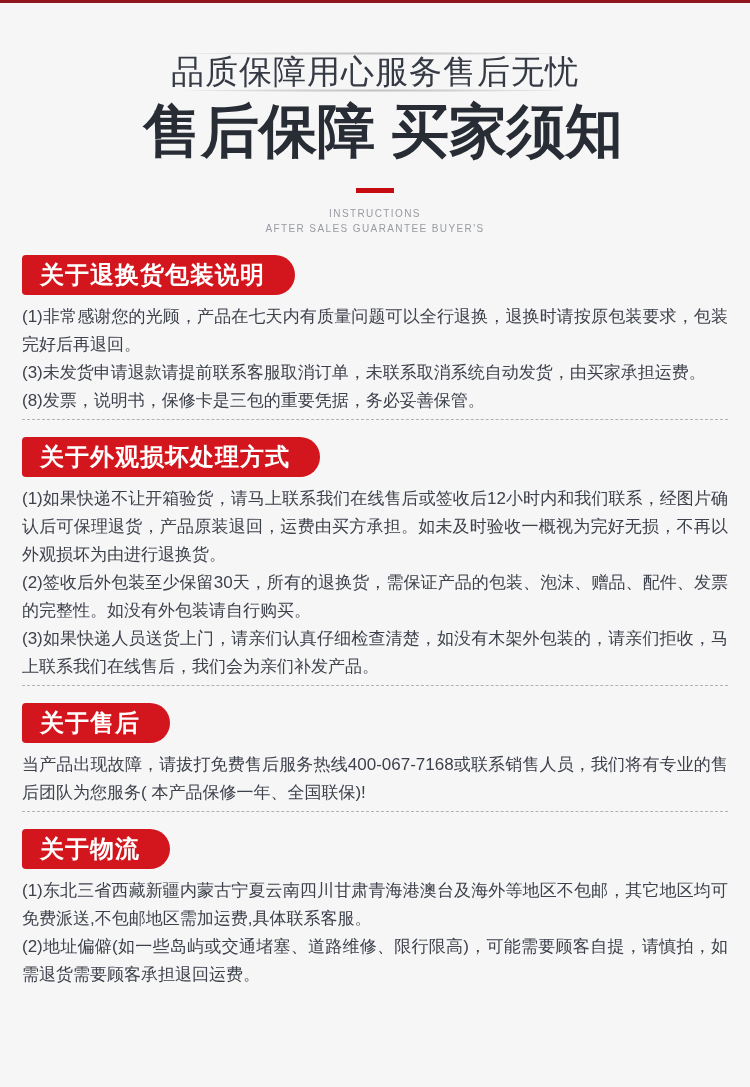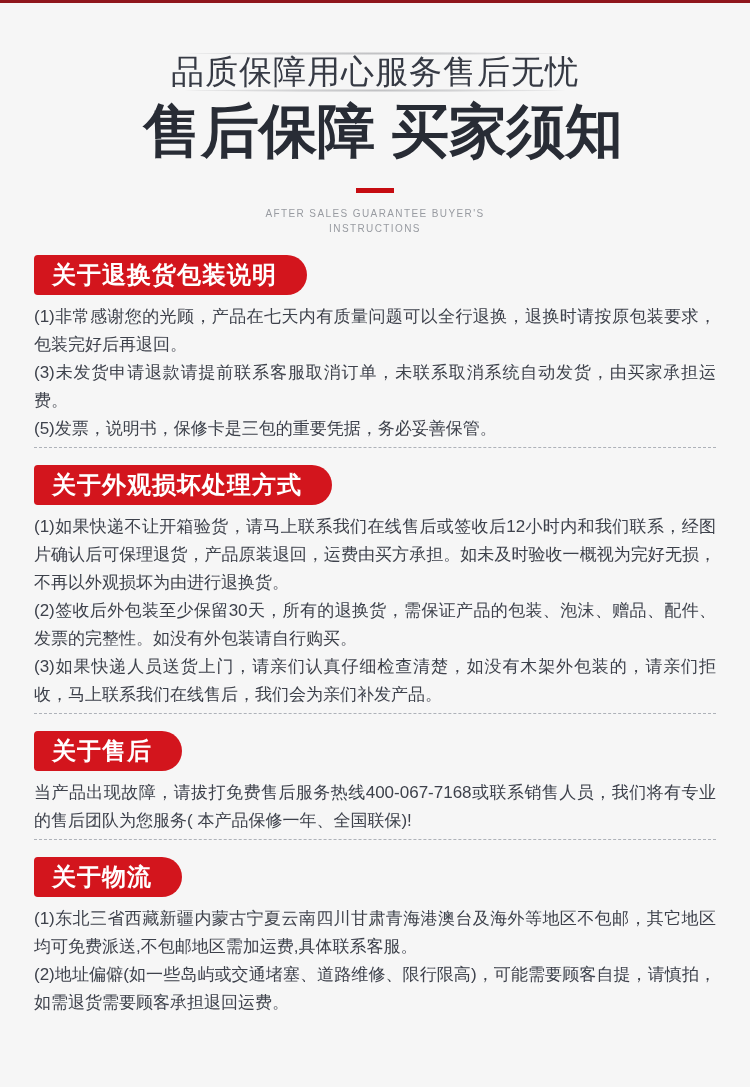--- a/index.html
+++ b/index.html
@@ -27,21 +27,21 @@
     font-size:58px;line-height:66px;font-weight:900;
     color:#282c35;letter-spacing:0px;
   }
   .title-dash{width:38px;height:5px;margin:24px auto 0;background:#c60c11;}
   .caption{
     margin-top:13px;
     font-size:10px;line-height:15px;color:#989ba1;
     letter-spacing:1.4px;
   }
   .caption span{display:block;}
-  main{padding:0 34px;}
+  main{padding:0 22px;}
   .pill{
     display:inline-block;
     margin:0;
     background:#d3151d;color:#ffffff;
     font-size:24px;font-weight:bold;line-height:40px;
     padding:0 30px 0 18px;
     border-radius:4px 21px 21px 4px;
     letter-spacing:1px;
   }
   .pill.first{margin-top:19px;}
@@ -64,32 +64,32 @@
 
   <div class="top-bar"></div>
 
   <header>
     <div class="shadow-line top"></div>
     <div class="subtitle">品质保障用心服务售后无忧</div>
     <div class="shadow-line"></div>
     <h1 class="page-title">售后保障 买家须知</h1>
     <div class="title-dash"></div>
     <div class="caption">
+      <span>INSTRUCTIONS</span>
       <span>AFTER SALES GUARANTEE BUYER'S</span>
-      <span>INSTRUCTIONS</span>
     </div>
   </header>
 
   <main>
 
     <section>
       <div class="pill first">关于退换货包装说明</div>
       <p class="para">(1)非常感谢您的光顾，产品在七天内有质量问题可以全行退换，退换时请按原包装要求，包装完好后再退回。</p>
       <p class="para tight">(3)未发货申请退款请提前联系客服取消订单，未联系取消系统自动发货，由买家承担运费。</p>
-      <p class="para tight">(5)发票，说明书，保修卡是三包的重要凭据，务必妥善保管。</p>
+      <p class="para tight">(8)发票，说明书，保修卡是三包的重要凭据，务必妥善保管。</p>
       <div class="divider"></div>
     </section>
 
     <section>
       <div class="pill">关于外观损坏处理方式</div>
       <p class="para">(1)如果快递不让开箱验货，请马上联系我们在线售后或签收后12小时内和我们联系，经图片确认后可保理退货，产品原装退回，运费由买方承担。如未及时验收一概视为完好无损，不再以外观损坏为由进行退换货。</p>
       <p class="para tight">(2)签收后外包装至少保留30天，所有的退换货，需保证产品的包装、泡沫、赠品、配件、发票的完整性。如没有外包装请自行购买。</p>
       <p class="para tight">(3)如果快递人员送货上门，请亲们认真仔细检查清楚，如没有木架外包装的，请亲们拒收，马上联系我们在线售后，我们会为亲们补发产品。</p>
       <div class="divider"></div>
     </section>

